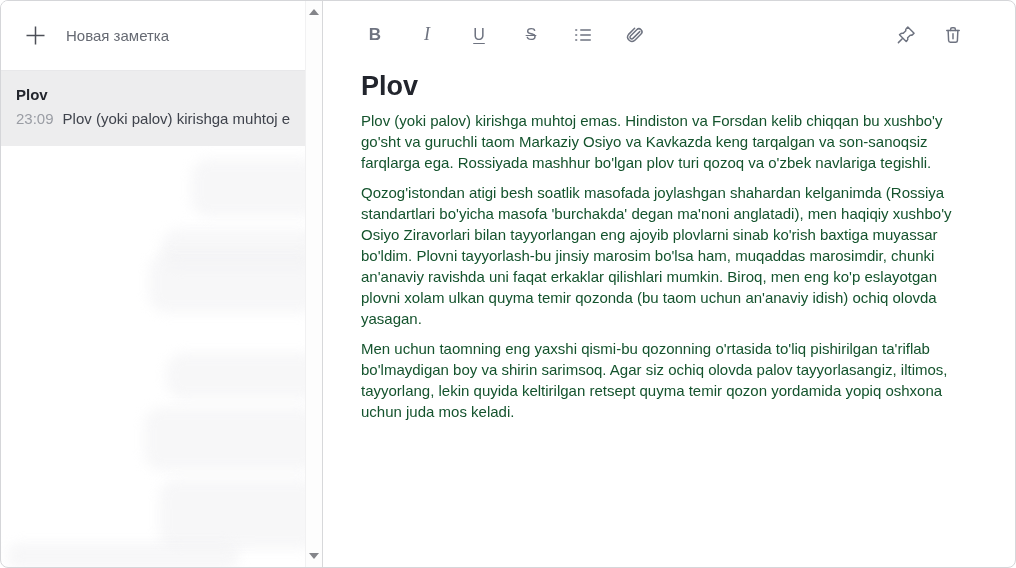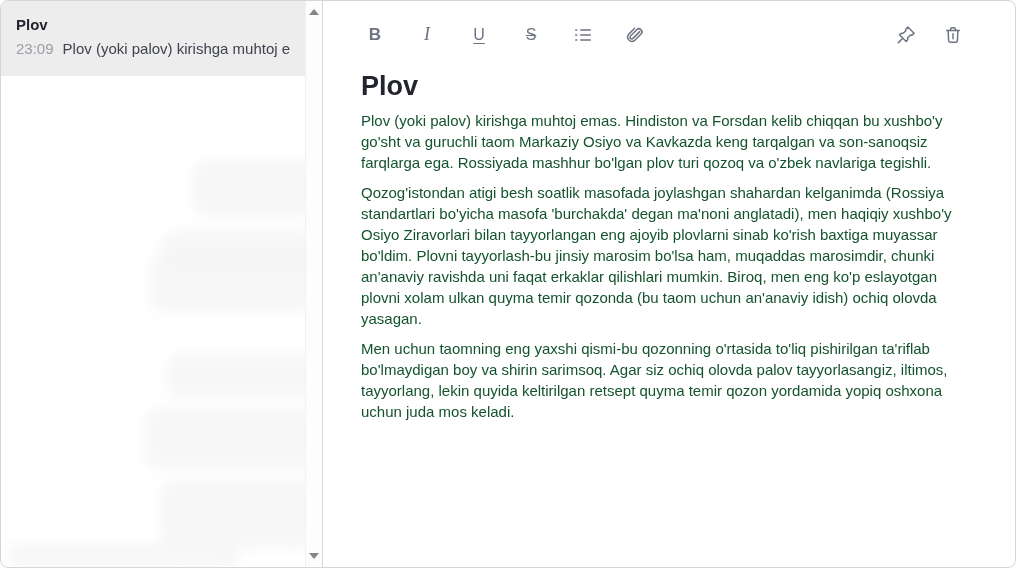--- a/index.html
+++ b/index.html
@@ -75,20 +75,26 @@
   }
 </style>
 </head>
 <body>
 
 <div class="window">
 
   <div class="sidebar">
     <div class="sidebar-main">
 
+      <div class="sidebar-header">
+        <svg class="plus-icon" viewBox="0 0 21 21" fill="none">
+          <path d="M10.5 1.5v18M1.5 10.5h18" stroke="#4c4f57" stroke-width="1.5"></path>
+        </svg>
+        <span class="new-note-label">Новая заметка</span>
+      </div>
 
       <div class="note-item">
         <div class="note-item-title">Plov</div>
         <div class="note-item-row">
           <span class="note-time">23:09</span>
           <span class="note-preview">Plov (yoki palov) kirishga muhtoj em...</span>
         </div>
       </div>
 
       <div class="ghost g1"></div>

